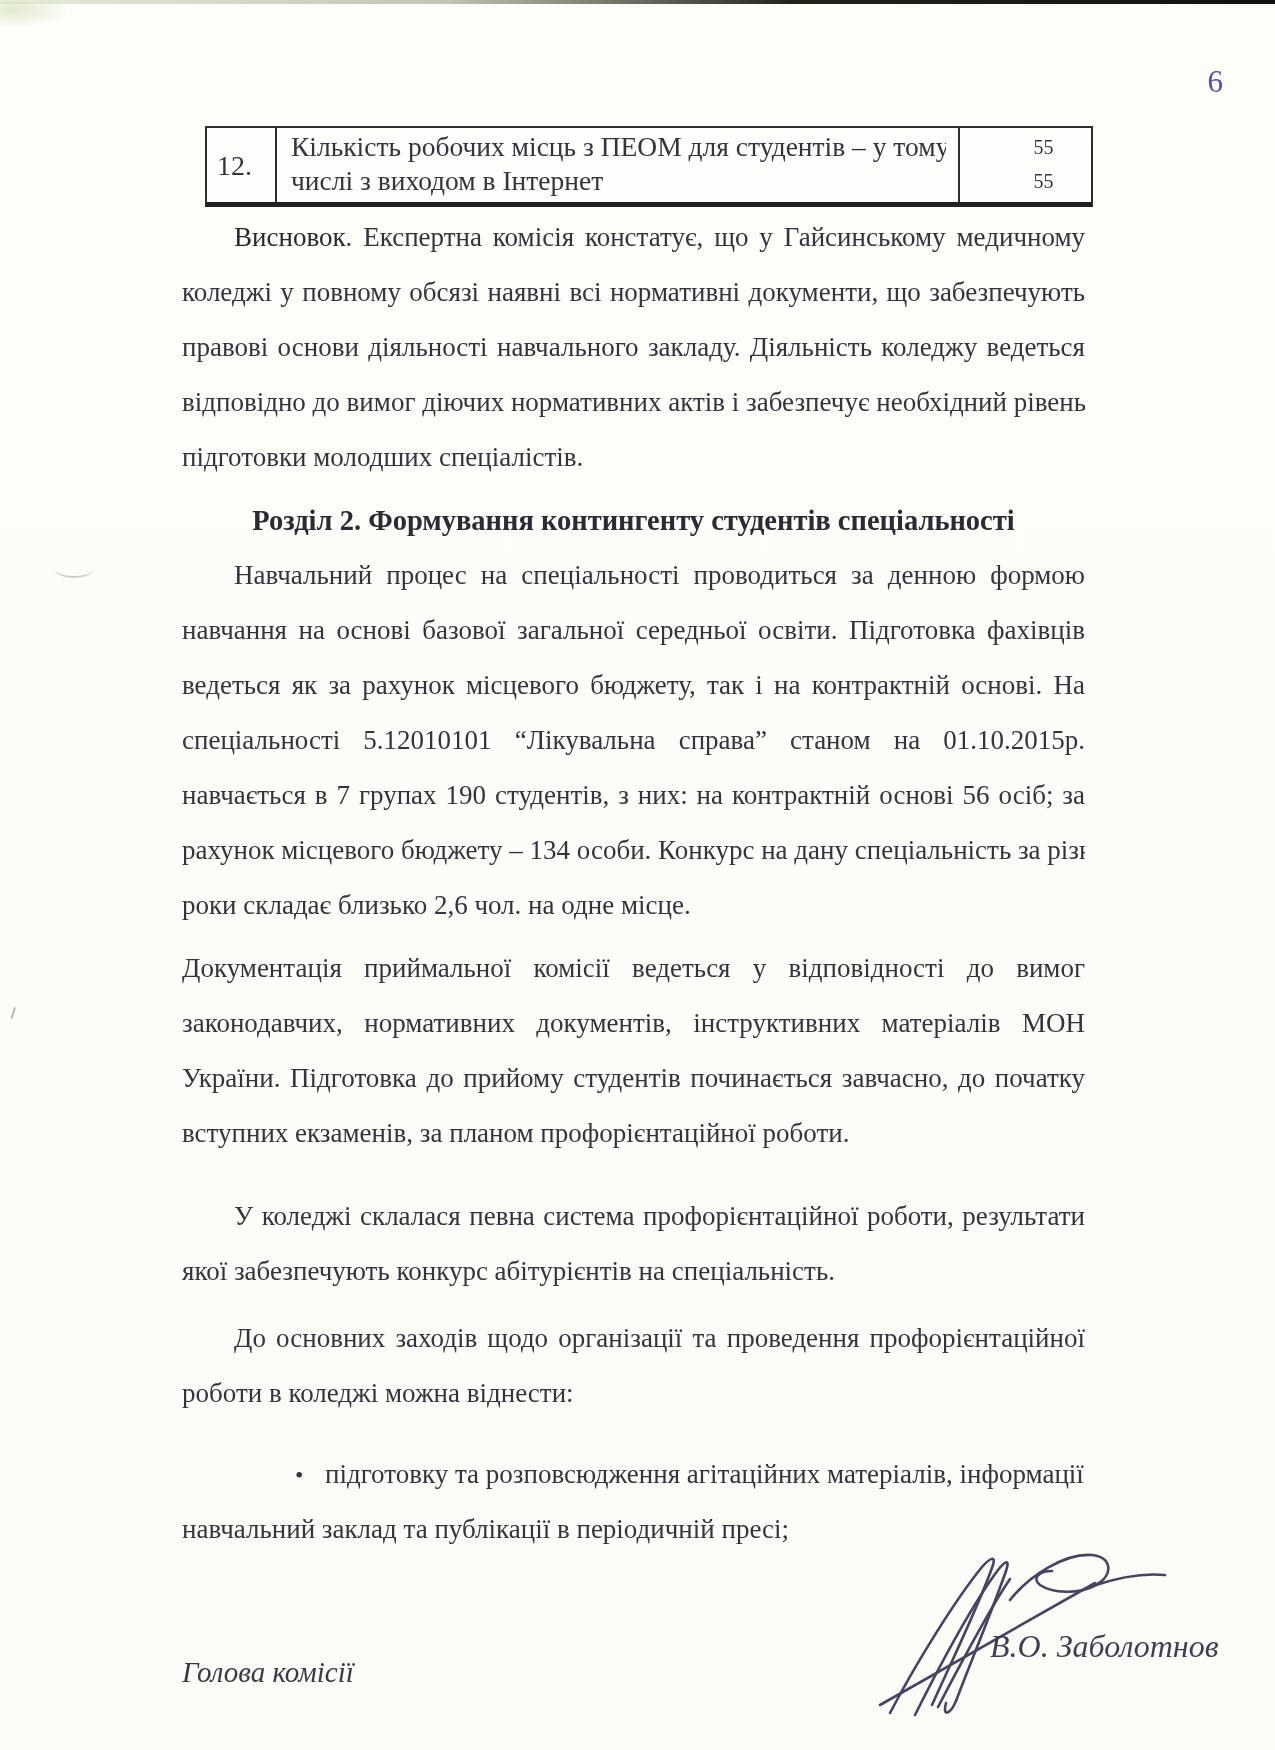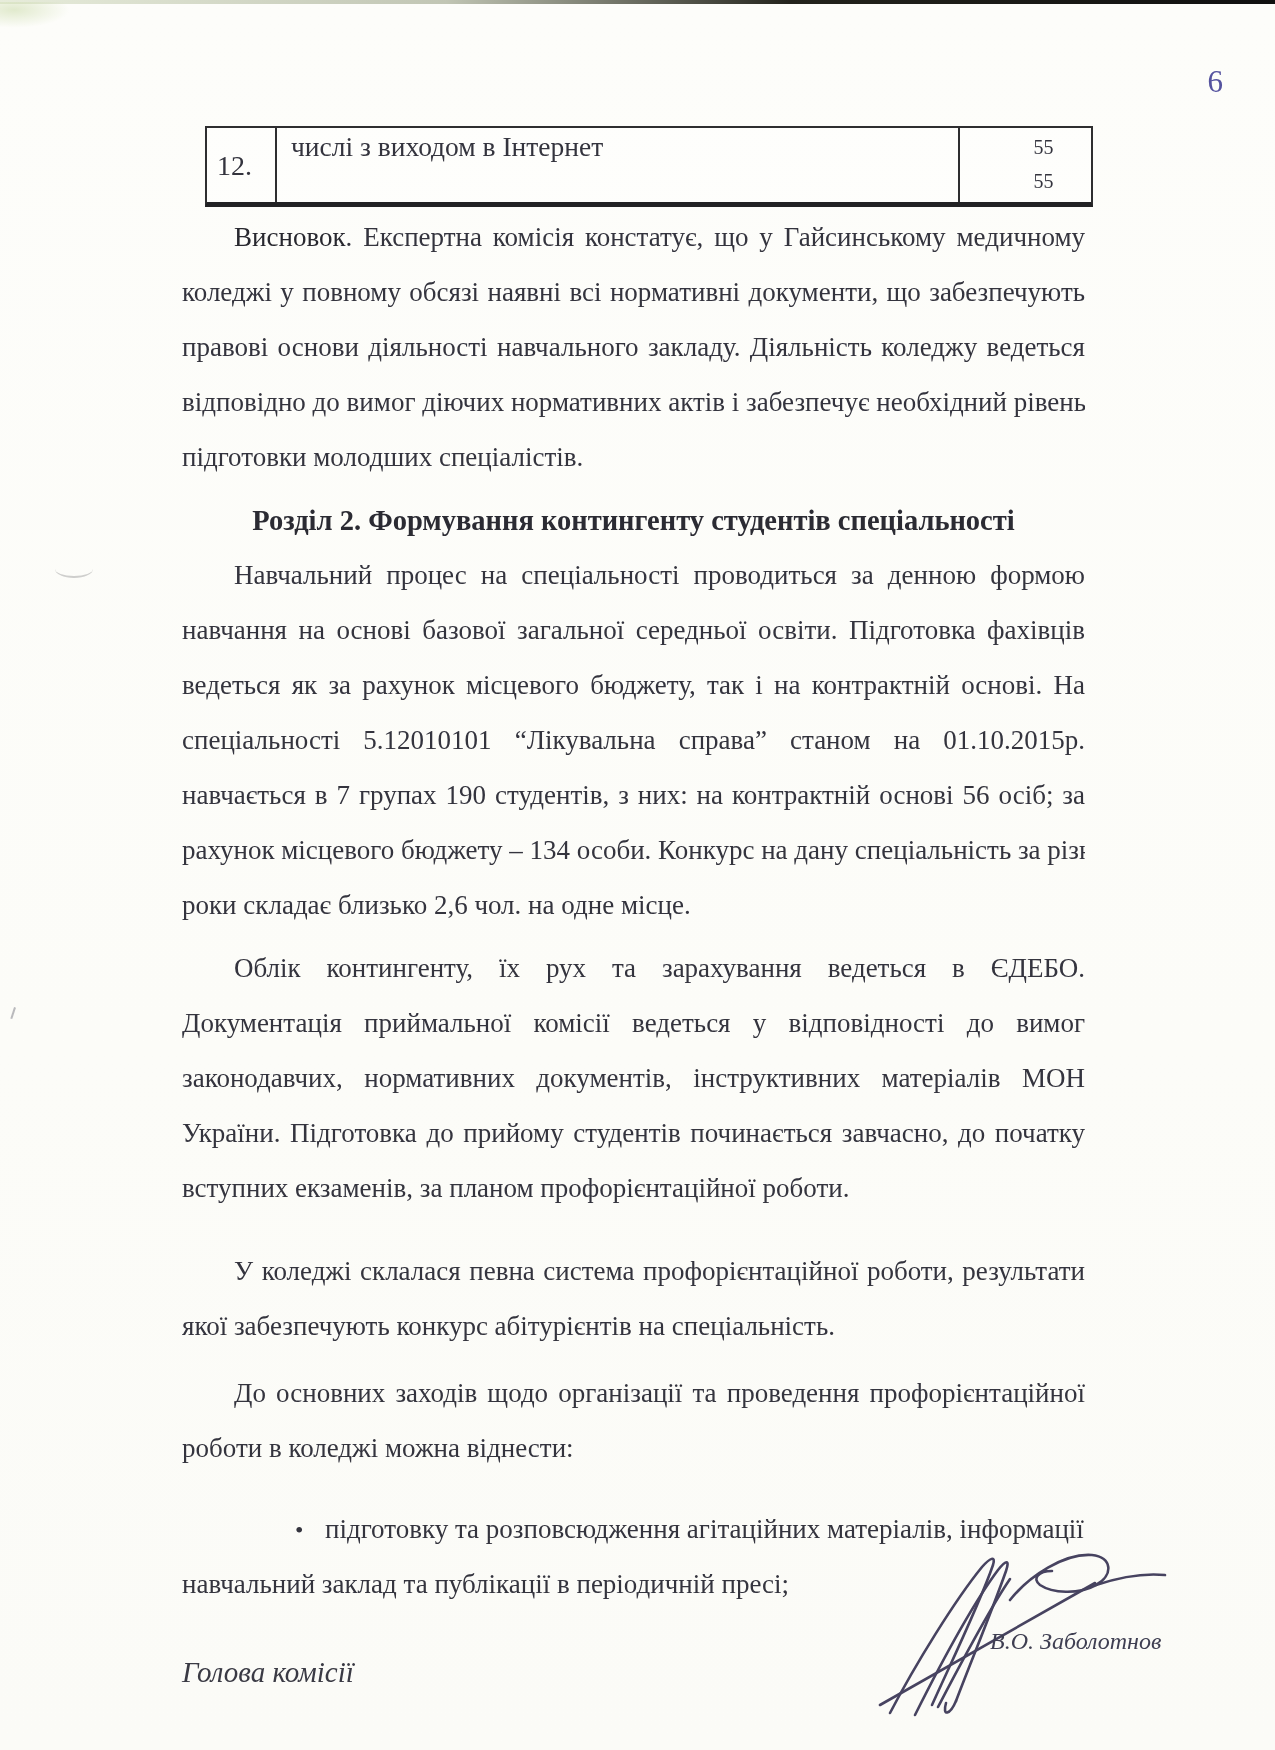--- a/index.html
+++ b/index.html
@@ -69,39 +69,40 @@
   .para{margin:0;}
   .heading .line{text-align:left;text-align-last:center;font-weight:bold;font-size:28.5px;color:#2b2b33;}
   .mt8{margin-top:8px;} .mt12{margin-top:12px;} .mt26{margin-top:26px;} .mt28{margin-top:28px;}
   
   .footer-left{
     position:absolute;left:182px;top:1640px;
     font-style:italic;font-size:29px;color:#3a3a44;margin-top:16px;
   }
   .footer-right{
     position:absolute;left:990px;top:1628px;
-    font-style:italic;font-size:24px;color:#3f3f52;
+    font-style:italic;font-size:32px;color:#3f3f52;
   }
   .sig{position:absolute;left:860px;top:1545px;}
 </style>
 </head>
 <body>
 
 <div class="page">
 
   <div class="scan-top-line"></div>
   <div class="scan-corner"></div>
   <div class="margin-curve"></div>
   <div class="margin-speck"></div>
 
   <div class="pagenum">6</div>
 
   <div class="tbl">
     <div class="c-num">12.</div>
     <div class="c-desc">
+        <div class="tline">Кількість робочих місць з ПЕОМ для студентів – у тому</div>
         <div class="tline last">числі з виходом в Інтернет</div>
       </div>
     <div class="c-val">
         <div class="vline">55</div>
         <div class="vline last">55</div>
       </div>
   </div>
 
   <div class="content">
     <div class="para">
@@ -117,21 +118,20 @@
     <div class="para">
         <div class="line indent">Навчальний процес на спеціальності проводиться за денною формою</div>
         <div class="line">навчання на основі базової загальної середньої освіти. Підготовка фахівців</div>
         <div class="line">ведеться як за рахунок місцевого бюджету, так і на контрактній основі. На</div>
         <div class="line">спеціальності 5.12010101 “Лікувальна справа” станом на 01.10.2015р.</div>
         <div class="line">навчається в 7 групах 190 студентів, з них: на контрактній основі 56 осіб; за</div>
         <div class="line">рахунок місцевого бюджету – 134 особи. Конкурс на дану спеціальність за різні</div>
         <div class="line last">роки складає близько 2,6 чол. на одне місце.</div>
       </div>
     <div class="para mt8">
-        <div class="line indent">Облік контингенту, їх рух та зарахування ведеться в ЄДЕБО.</div>
         <div class="line">Документація приймальної комісії ведеться у відповідності до вимог</div>
         <div class="line">законодавчих, нормативних документів, інструктивних матеріалів МОН</div>
         <div class="line">України. Підготовка до прийому студентів починається завчасно, до початку</div>
         <div class="line last">вступних екзаменів, за планом профорієнтаційної роботи.</div>
       </div>
     <div class="para mt28">
         <div class="line indent">У коледжі склалася певна система профорієнтаційної роботи, результати</div>
         <div class="line last">якої забезпечують конкурс абітурієнтів на спеціальність.</div>
       </div>
     <div class="para mt12">

